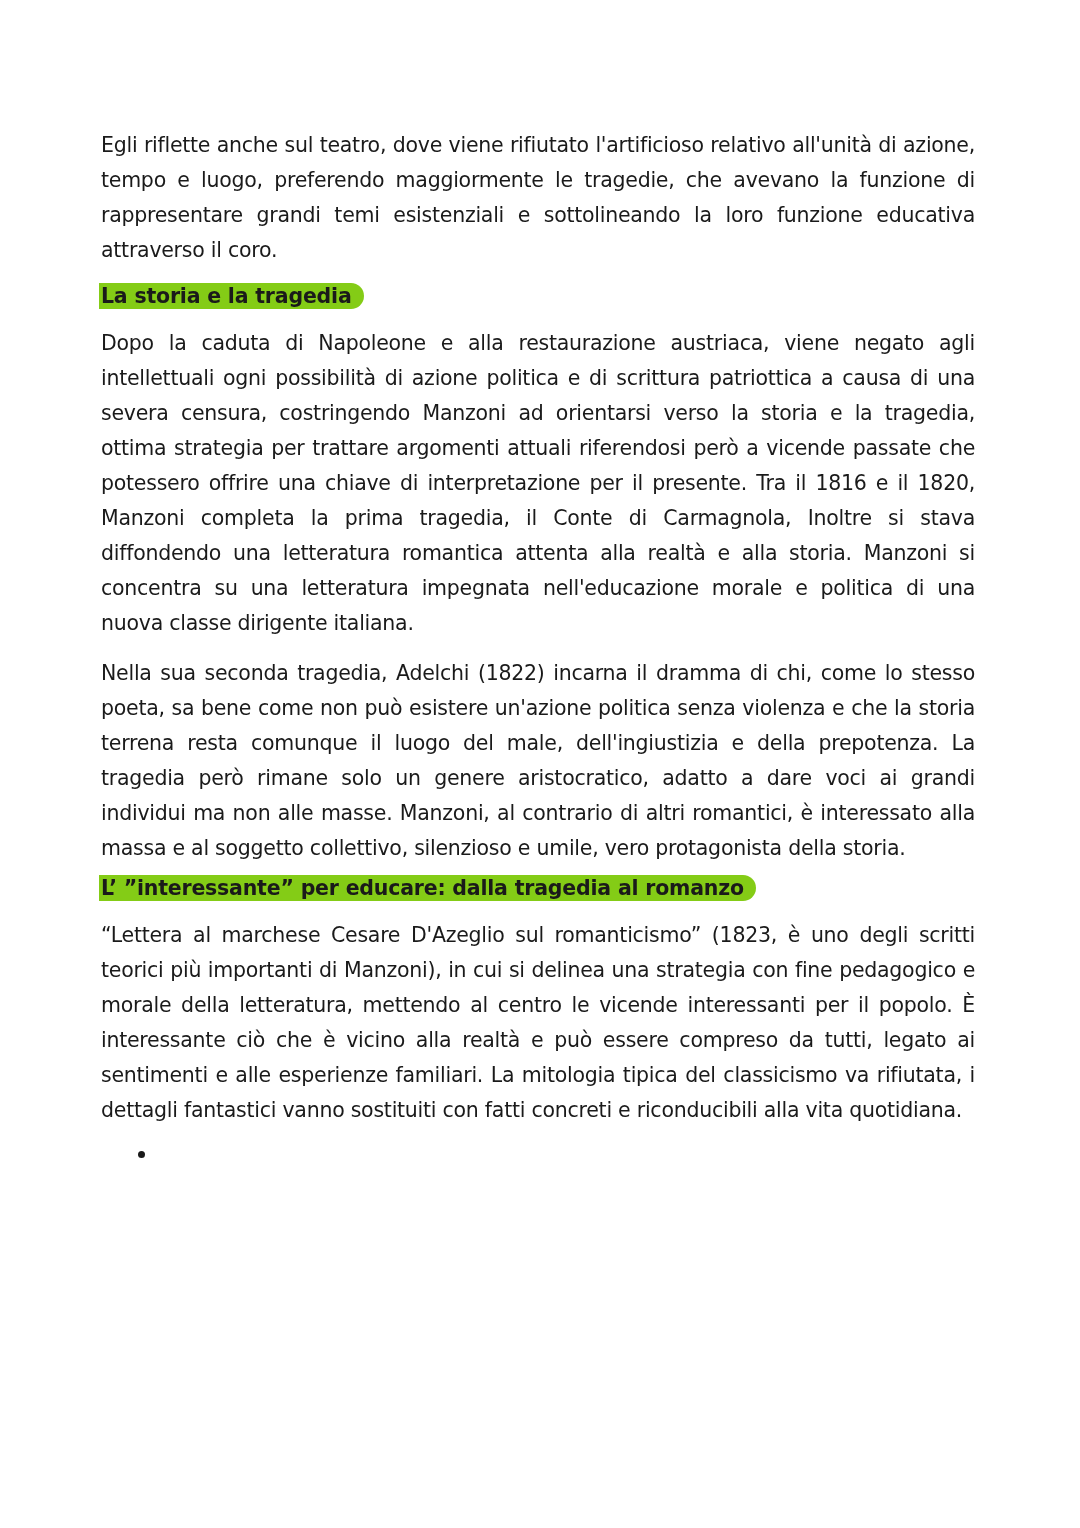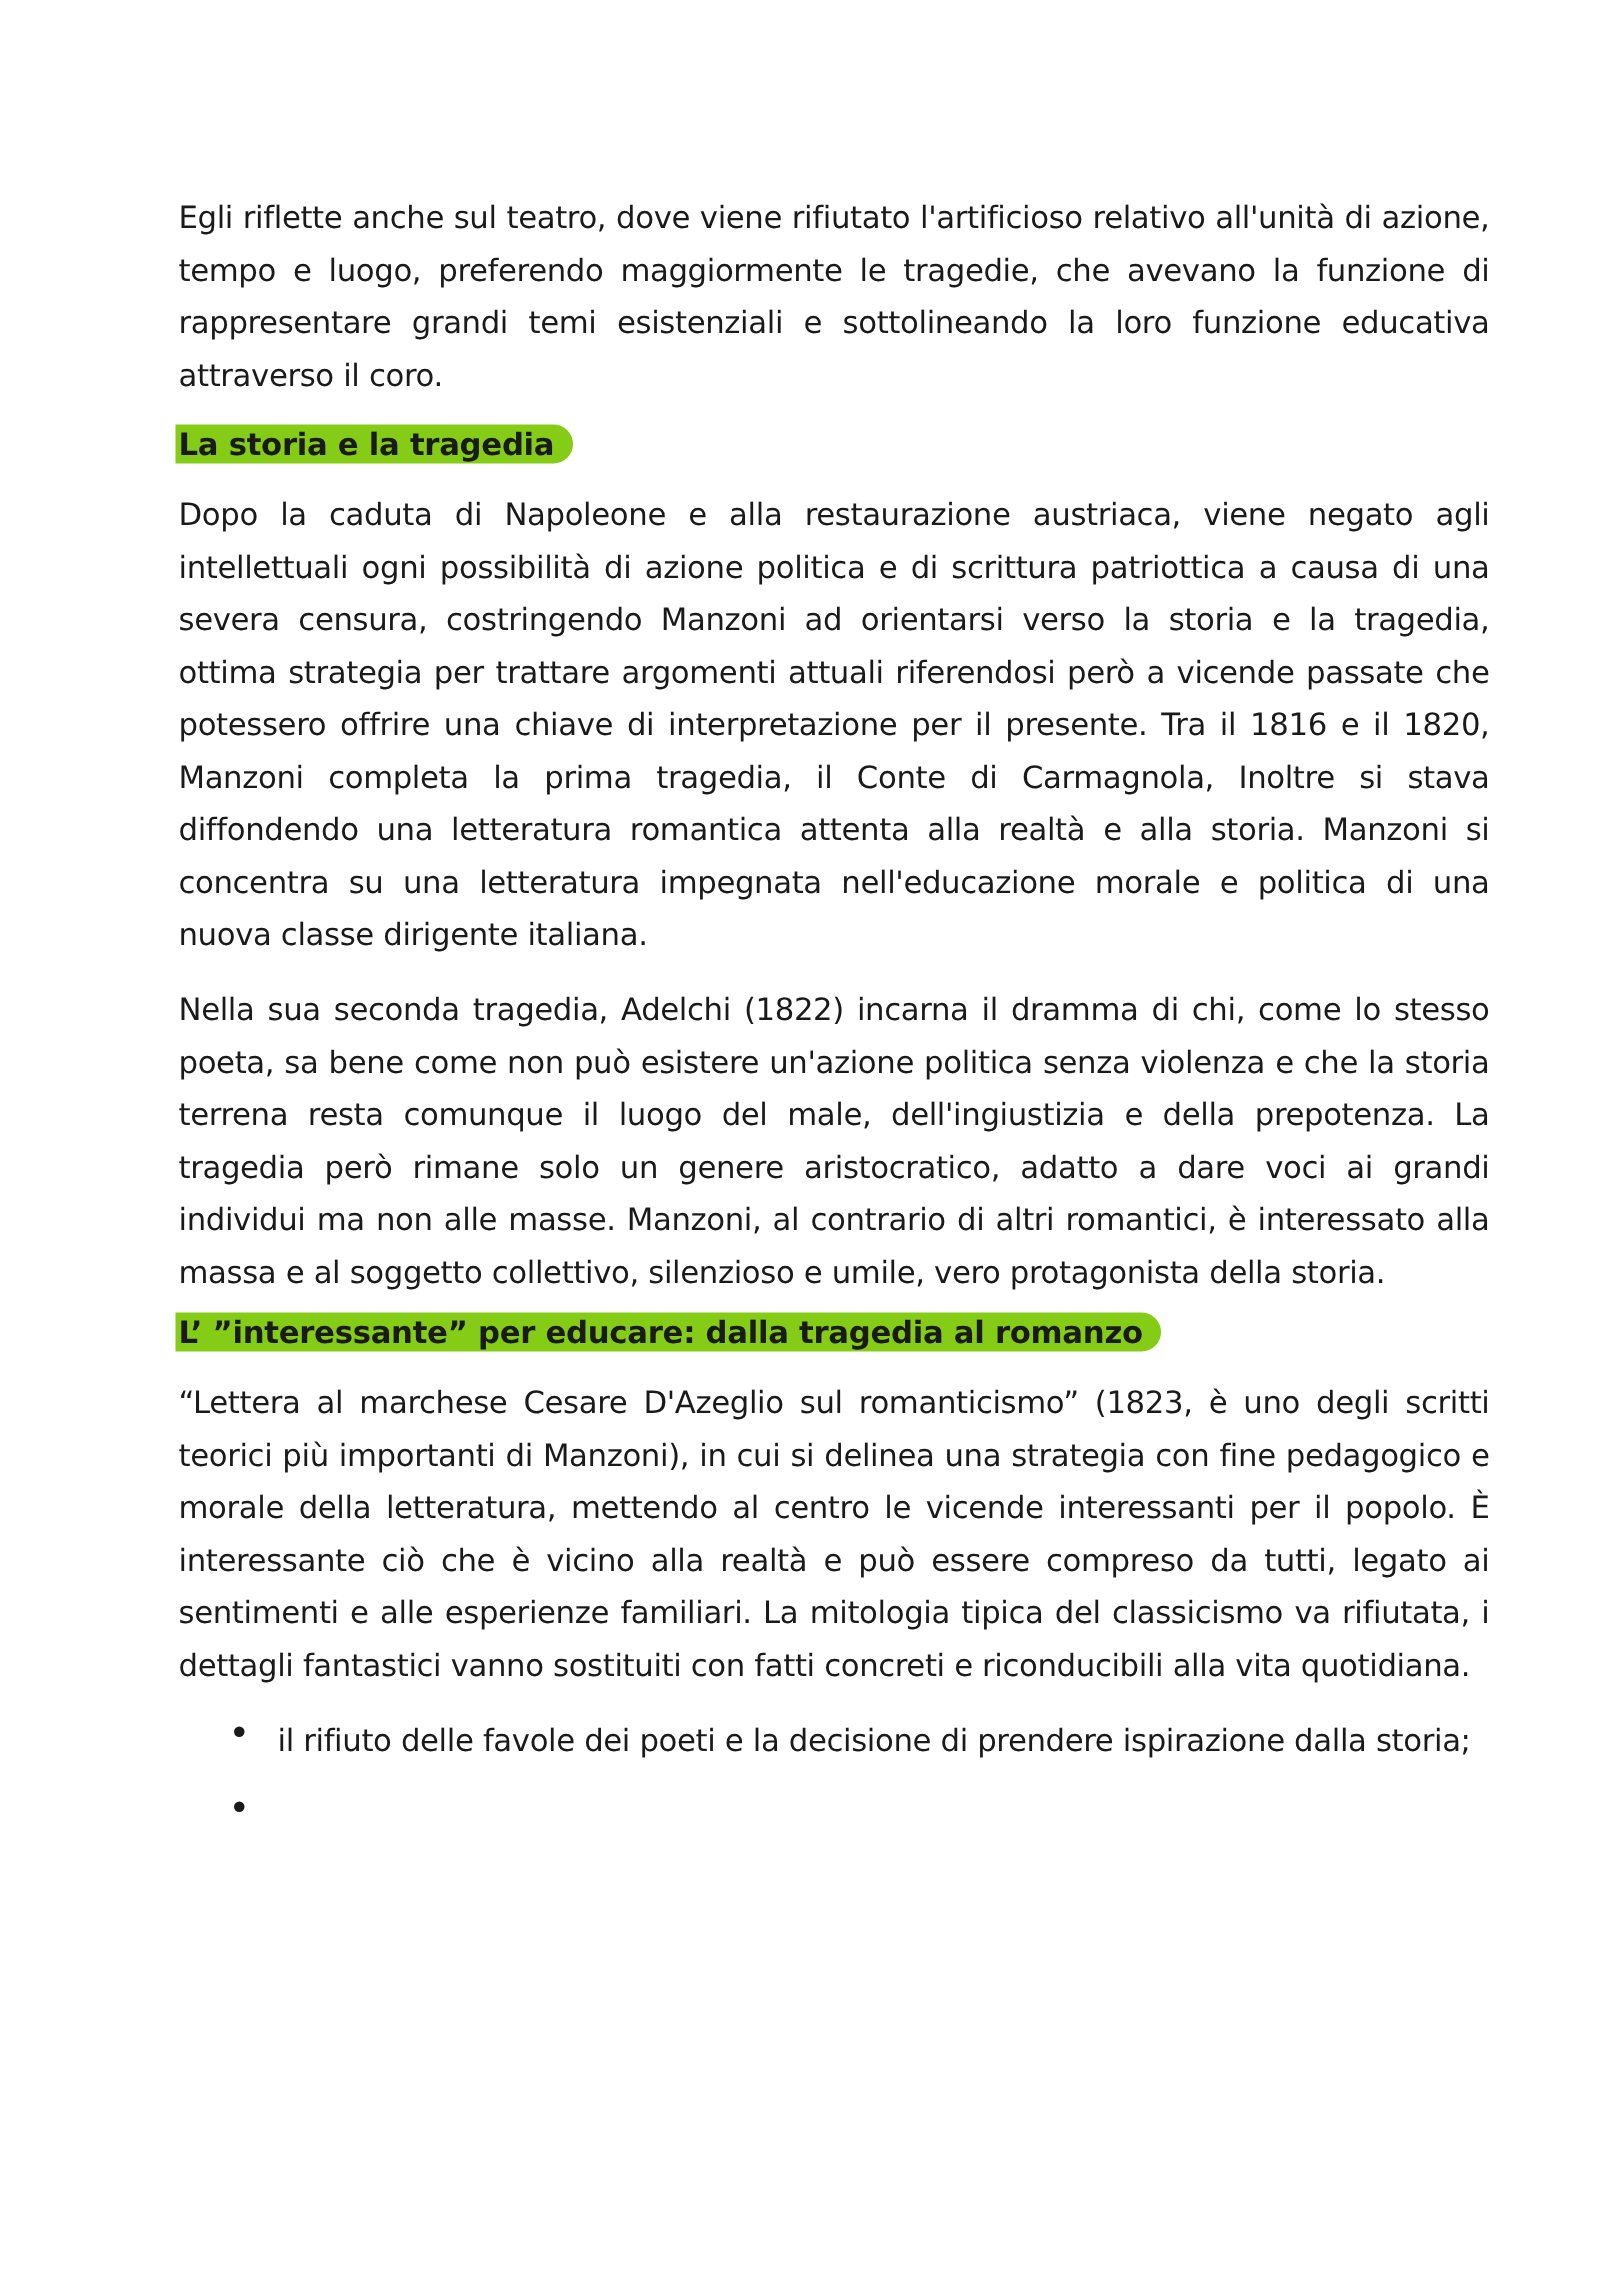--- a/index.html
+++ b/index.html
@@ -10,21 +10,21 @@
     body {
       width: 1080px;
       height: 1528px;
       position: relative;
       overflow: hidden;
       font-family: "DejaVu Sans", "Liberation Sans", sans-serif;
       color: #1a1a1a;
     }
     .page {
       position: absolute;
-      left: 119px;
+      left: 101px;
       top: 128px;
       width: 874px;
     }
     .para {
       font-size: 20.5px;
       line-height: 35px;
       text-align: justify;
       margin: 0 0 15px 0;
       letter-spacing: -0.25px;
       word-spacing: 0px;
@@ -86,20 +86,16 @@
 
   <div class="heading-wrap">
     <span class="heading">L’ ”interessante” per educare: dalla tragedia al romanzo</span>
   </div>
 
   <p class="para">“Lettera al marchese Cesare D'Azeglio sul romanticismo” (1823, è uno degli scritti teorici più importanti di Manzoni), in cui si delinea una strategia con fine pedagogico e morale della letteratura, mettendo al centro le vicende interessanti per il popolo. È interessante ciò che è vicino alla realtà e può essere compreso da tutti, legato ai sentimenti e alle esperienze familiari. La mitologia tipica del classicismo va rifiutata, i dettagli fantastici vanno sostituiti con fatti concreti e riconducibili alla vita quotidiana.</p>
 
   <ul class="bullets">
     <li>
       <span class="bullet-dot"></span>
-      <span>il rifiuto delle favole dei poeti e la decisione di prendere ispirazione dalla storia;</span>
-    </li>
-    <li>
-      <span class="bullet-dot"></span>
     </li>
   </ul>
 
 </div>
 
 </body></html>

